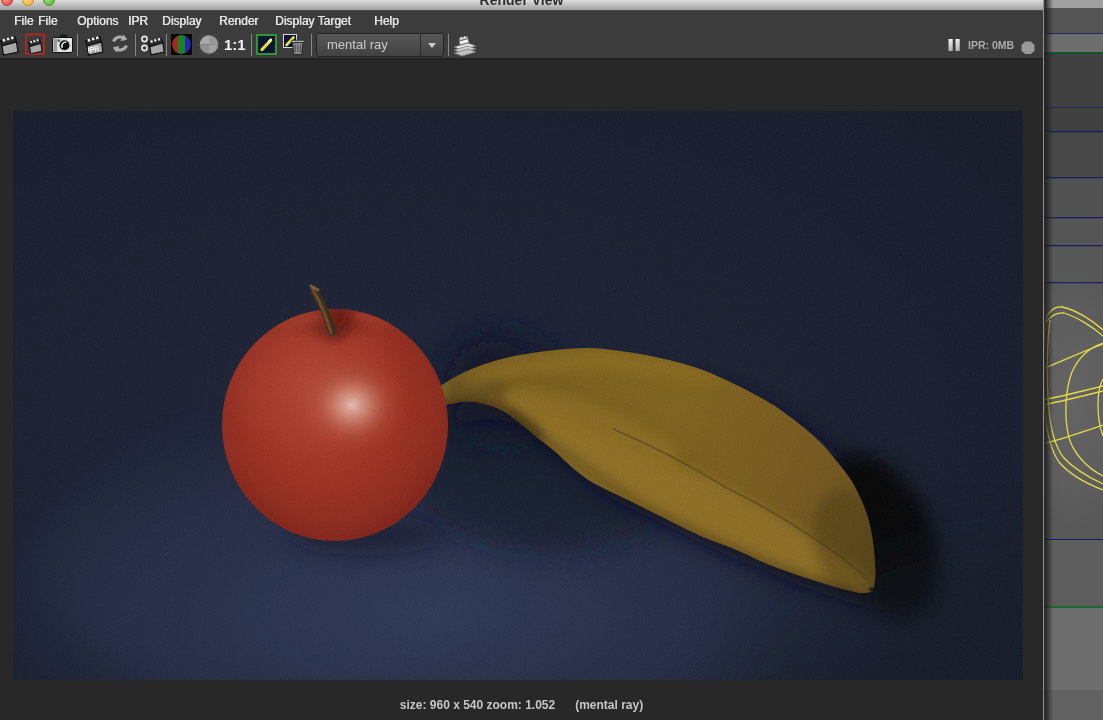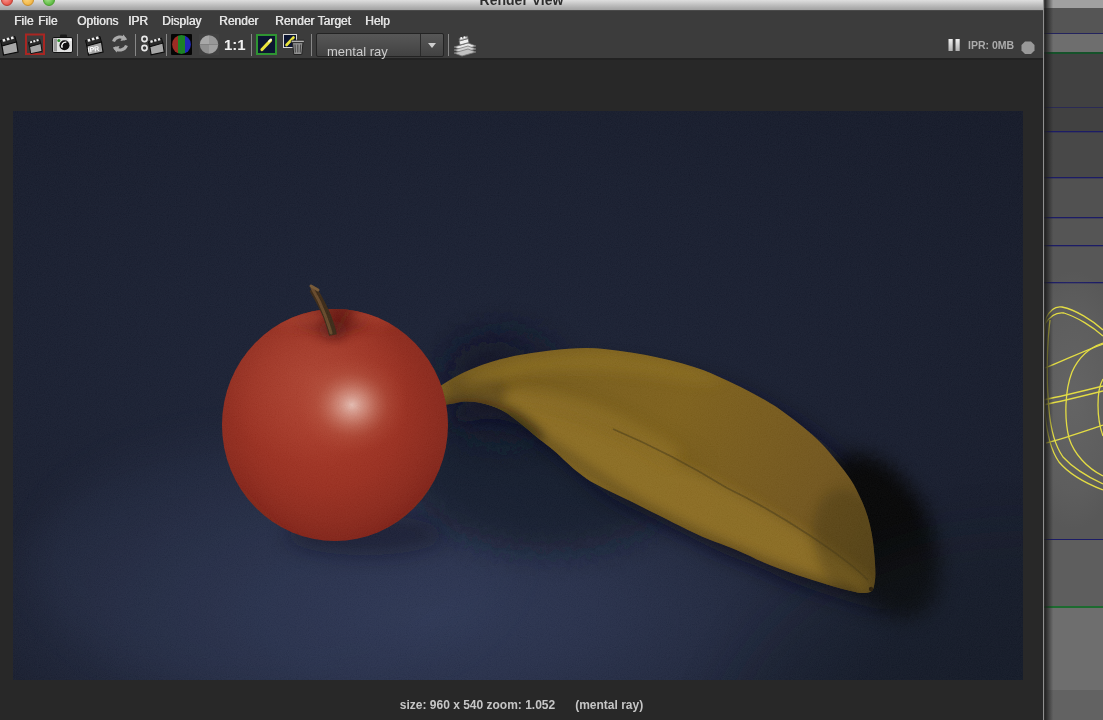--- a/index.html
+++ b/index.html
@@ -31,22 +31,22 @@
     <div class="light abs" style="left:43px;background:radial-gradient(circle at 40% 35%,#b5e698,#69c24e 60%,#4aa32f);border:1px solid #49a02e;"></div>
     <div id="title" class="abs">Render View</div>
   </div>
   <div id="menubar" class="abs">
     <span style="left:14px;">File</span>
     <span style="left:38px;">File</span>
     <span style="left:77px;">Options</span>
     <span style="left:128px;">IPR</span>
     <span style="left:162px;">Display</span>
     <span style="left:219px;">Render</span>
-    <span style="left:275px;">Render Target</span>
-    <span style="left:365px;">Help</span>
+    <span style="left:275px;">Display Target</span>
+    <span style="left:374px;">Help</span>
   </div>
   <div id="toolbar" class="abs">
     <svg class="abs" style="left:0;top:0;" width="1043" height="26" viewBox="0 0 1043 26">
       <defs>
         <g id="clap">
           <path d="M0.5,7.5 L15,3.5 L16.5,9.5 L2,13.5 Z" fill="#2a2a2a" stroke="#0a0a0a" stroke-width="1"></path>
           <rect x="2.6" y="5.9" width="2.6" height="2.6" fill="#eee" transform="rotate(-15 4 7)"></rect>
           <rect x="6.8" y="4.7" width="2.6" height="2.6" fill="#eee" transform="rotate(-15 8 6)"></rect>
           <rect x="11" y="3.6" width="2.6" height="2.6" fill="#eee" transform="rotate(-15 12 5)"></rect>
           <path d="M2,13 L16.5,9 L18,19 L3.5,22 Z" fill="#a6a6a6" stroke="#0a0a0a" stroke-width="1.2"></path>
@@ -153,21 +153,21 @@
         <rect x="8.3" y="4.2" width="1.8" height="1.8" fill="#fff" transform="rotate(-15 9 5)"></rect>
         <rect x="11.5" y="3.4" width="1.8" height="1.8" fill="#fff" transform="rotate(-15 12.4 4.2)"></rect>
       </g>
 
       <rect x="948.5" y="7" width="4.2" height="12" fill="url(#pauseg)"></rect>
       <rect x="955.5" y="7" width="4.2" height="12" fill="url(#pauseg)"></rect>
       <text x="968" y="16.5" font-size="10.5" font-weight="bold" fill="#acacac" font-family="Liberation Sans">IPR: 0MB</text>
       <polygon points="1025,9.5 1031,9.5 1034.5,13 1034.5,18.5 1031,22 1025,22 1021.5,18.5 1021.5,13" fill="#999999"></polygon>
     </svg>
     <div class="abs" style="left:316px;top:1px;width:126px;height:22px;background:linear-gradient(#575757,#424242);border:1px solid #232323;border-radius:2px;">
-      <span style="position:absolute;left:10px;top:10px;font-size:13px;color:#cccccc;">mental ray</span>
+      <span style="position:absolute;left:10px;top:3px;font-size:13px;color:#cccccc;">mental ray</span>
       <span style="position:absolute;right:0;top:0;width:22px;height:22px;border-left:1px solid #2a2a2a;"></span>
       <span style="position:absolute;right:7px;top:9px;width:0;height:0;border-left:4.5px solid transparent;border-right:4.5px solid transparent;border-top:5.5px solid #cfcfcf;"></span>
     </div>
   </div>
   <div id="client" class="abs">
     <svg id="render" class="abs" style="left:13px;top:51px;" width="1010" height="569" viewBox="0 0 1010 569">
       <defs>
         <radialGradient id="bgrad" cx="0.38" cy="0.55" r="0.85">
           <stop offset="0" stop-color="#192036"></stop>
           <stop offset="0.5" stop-color="#151b2e"></stop>

